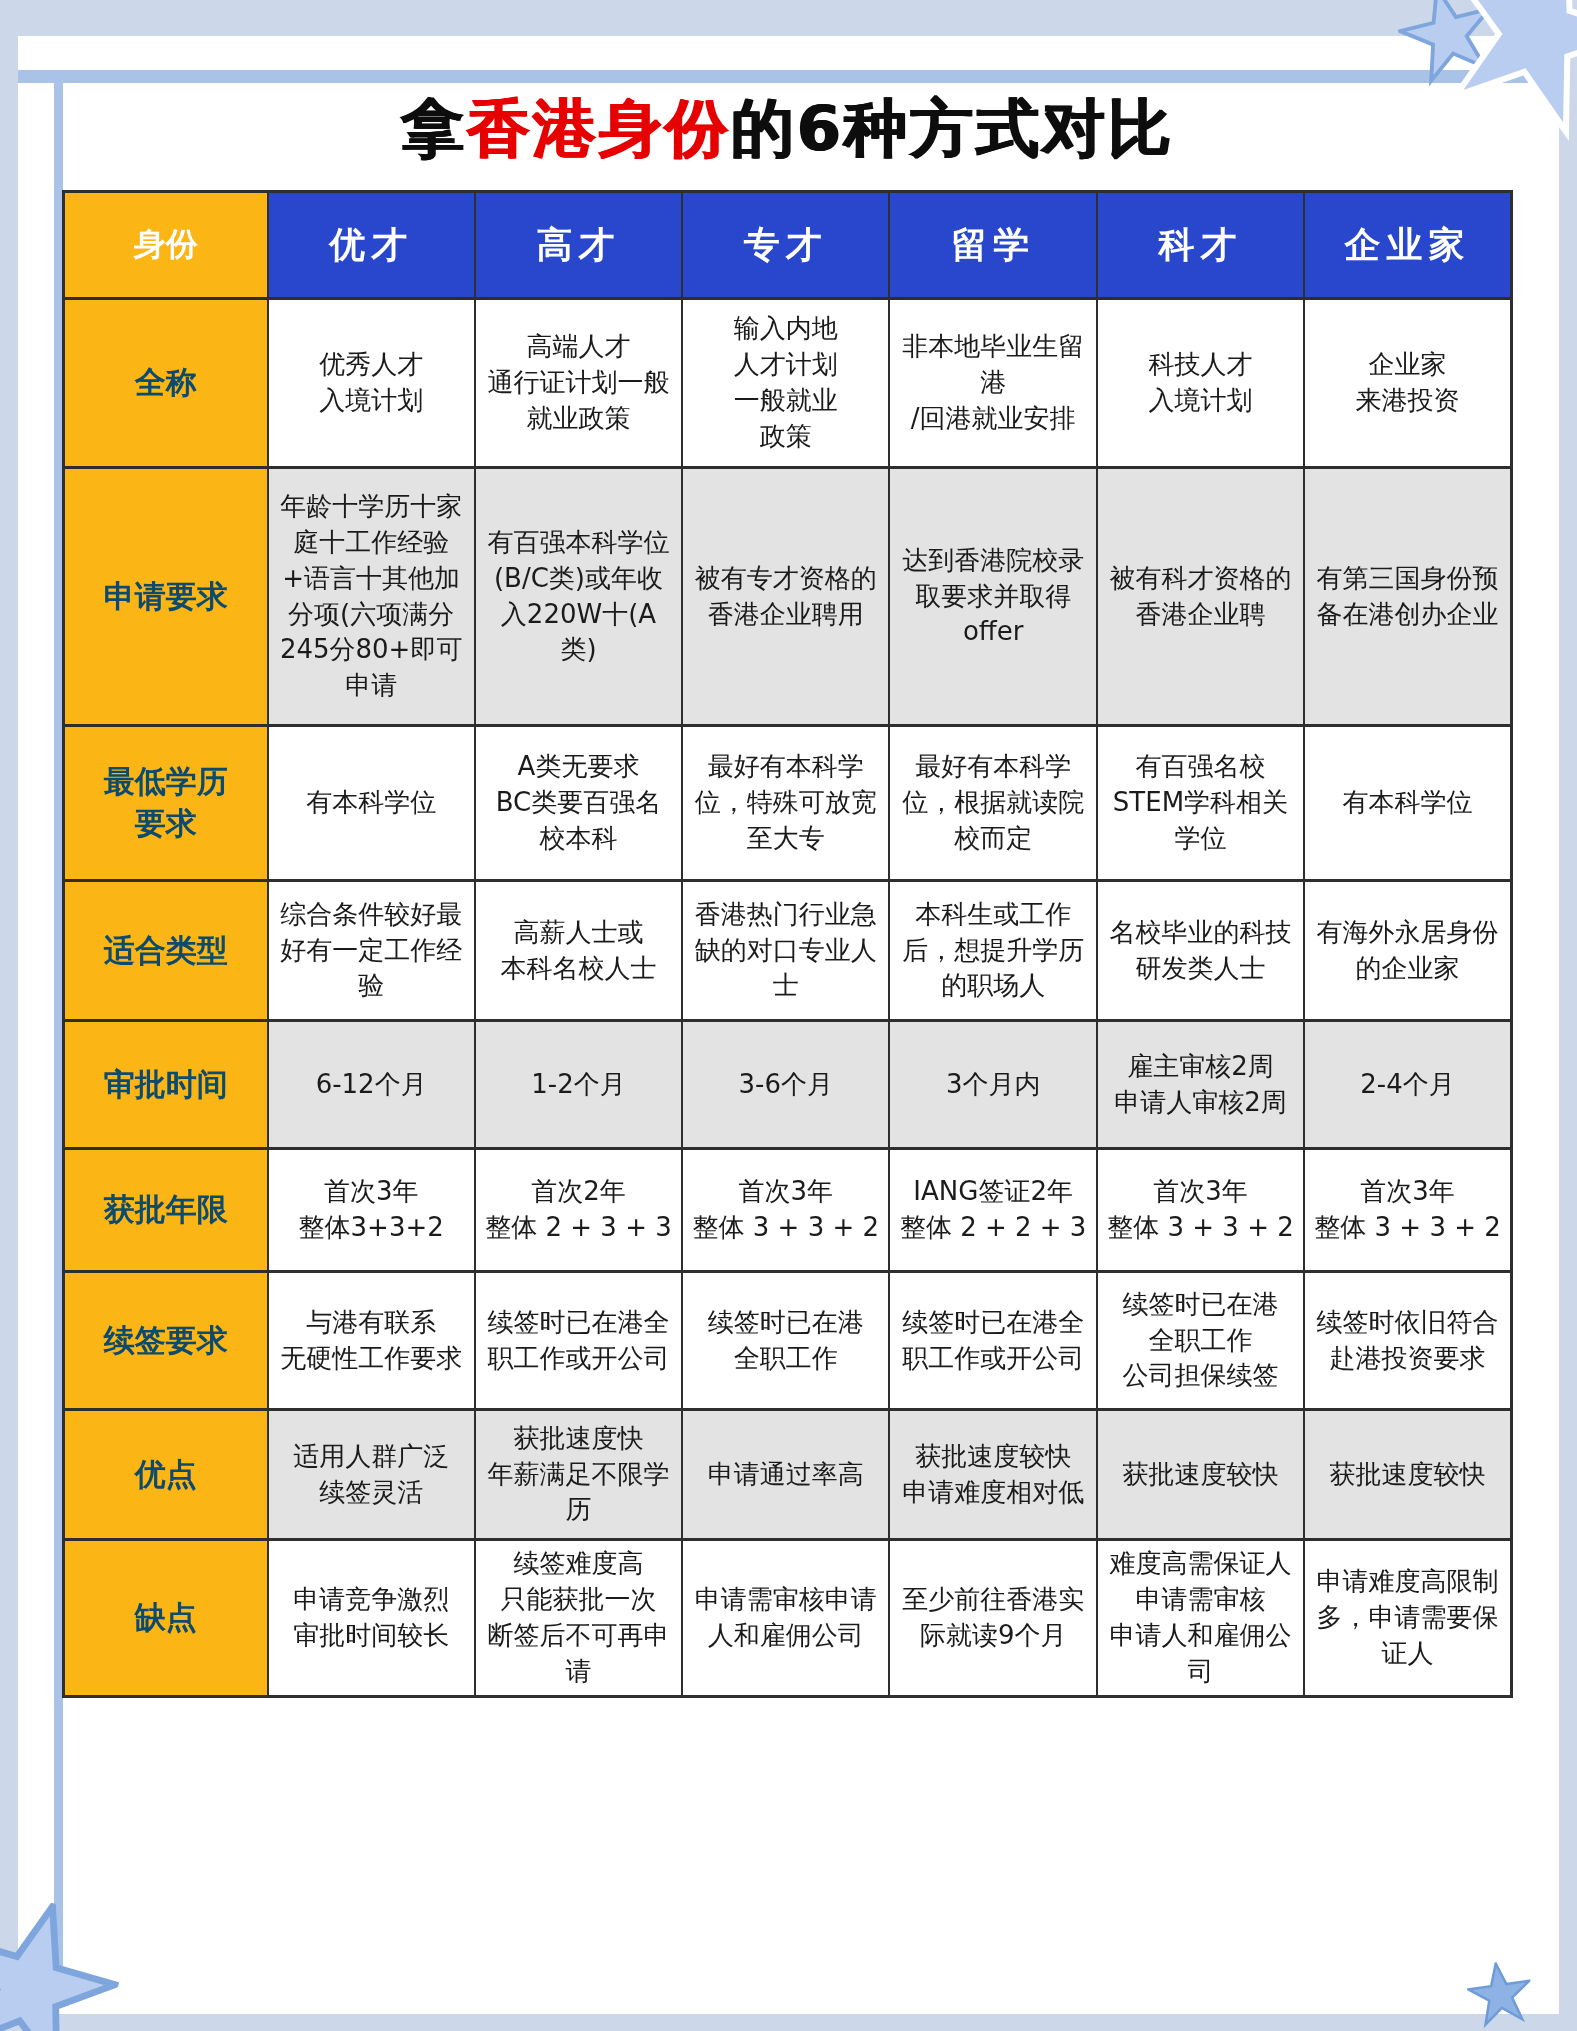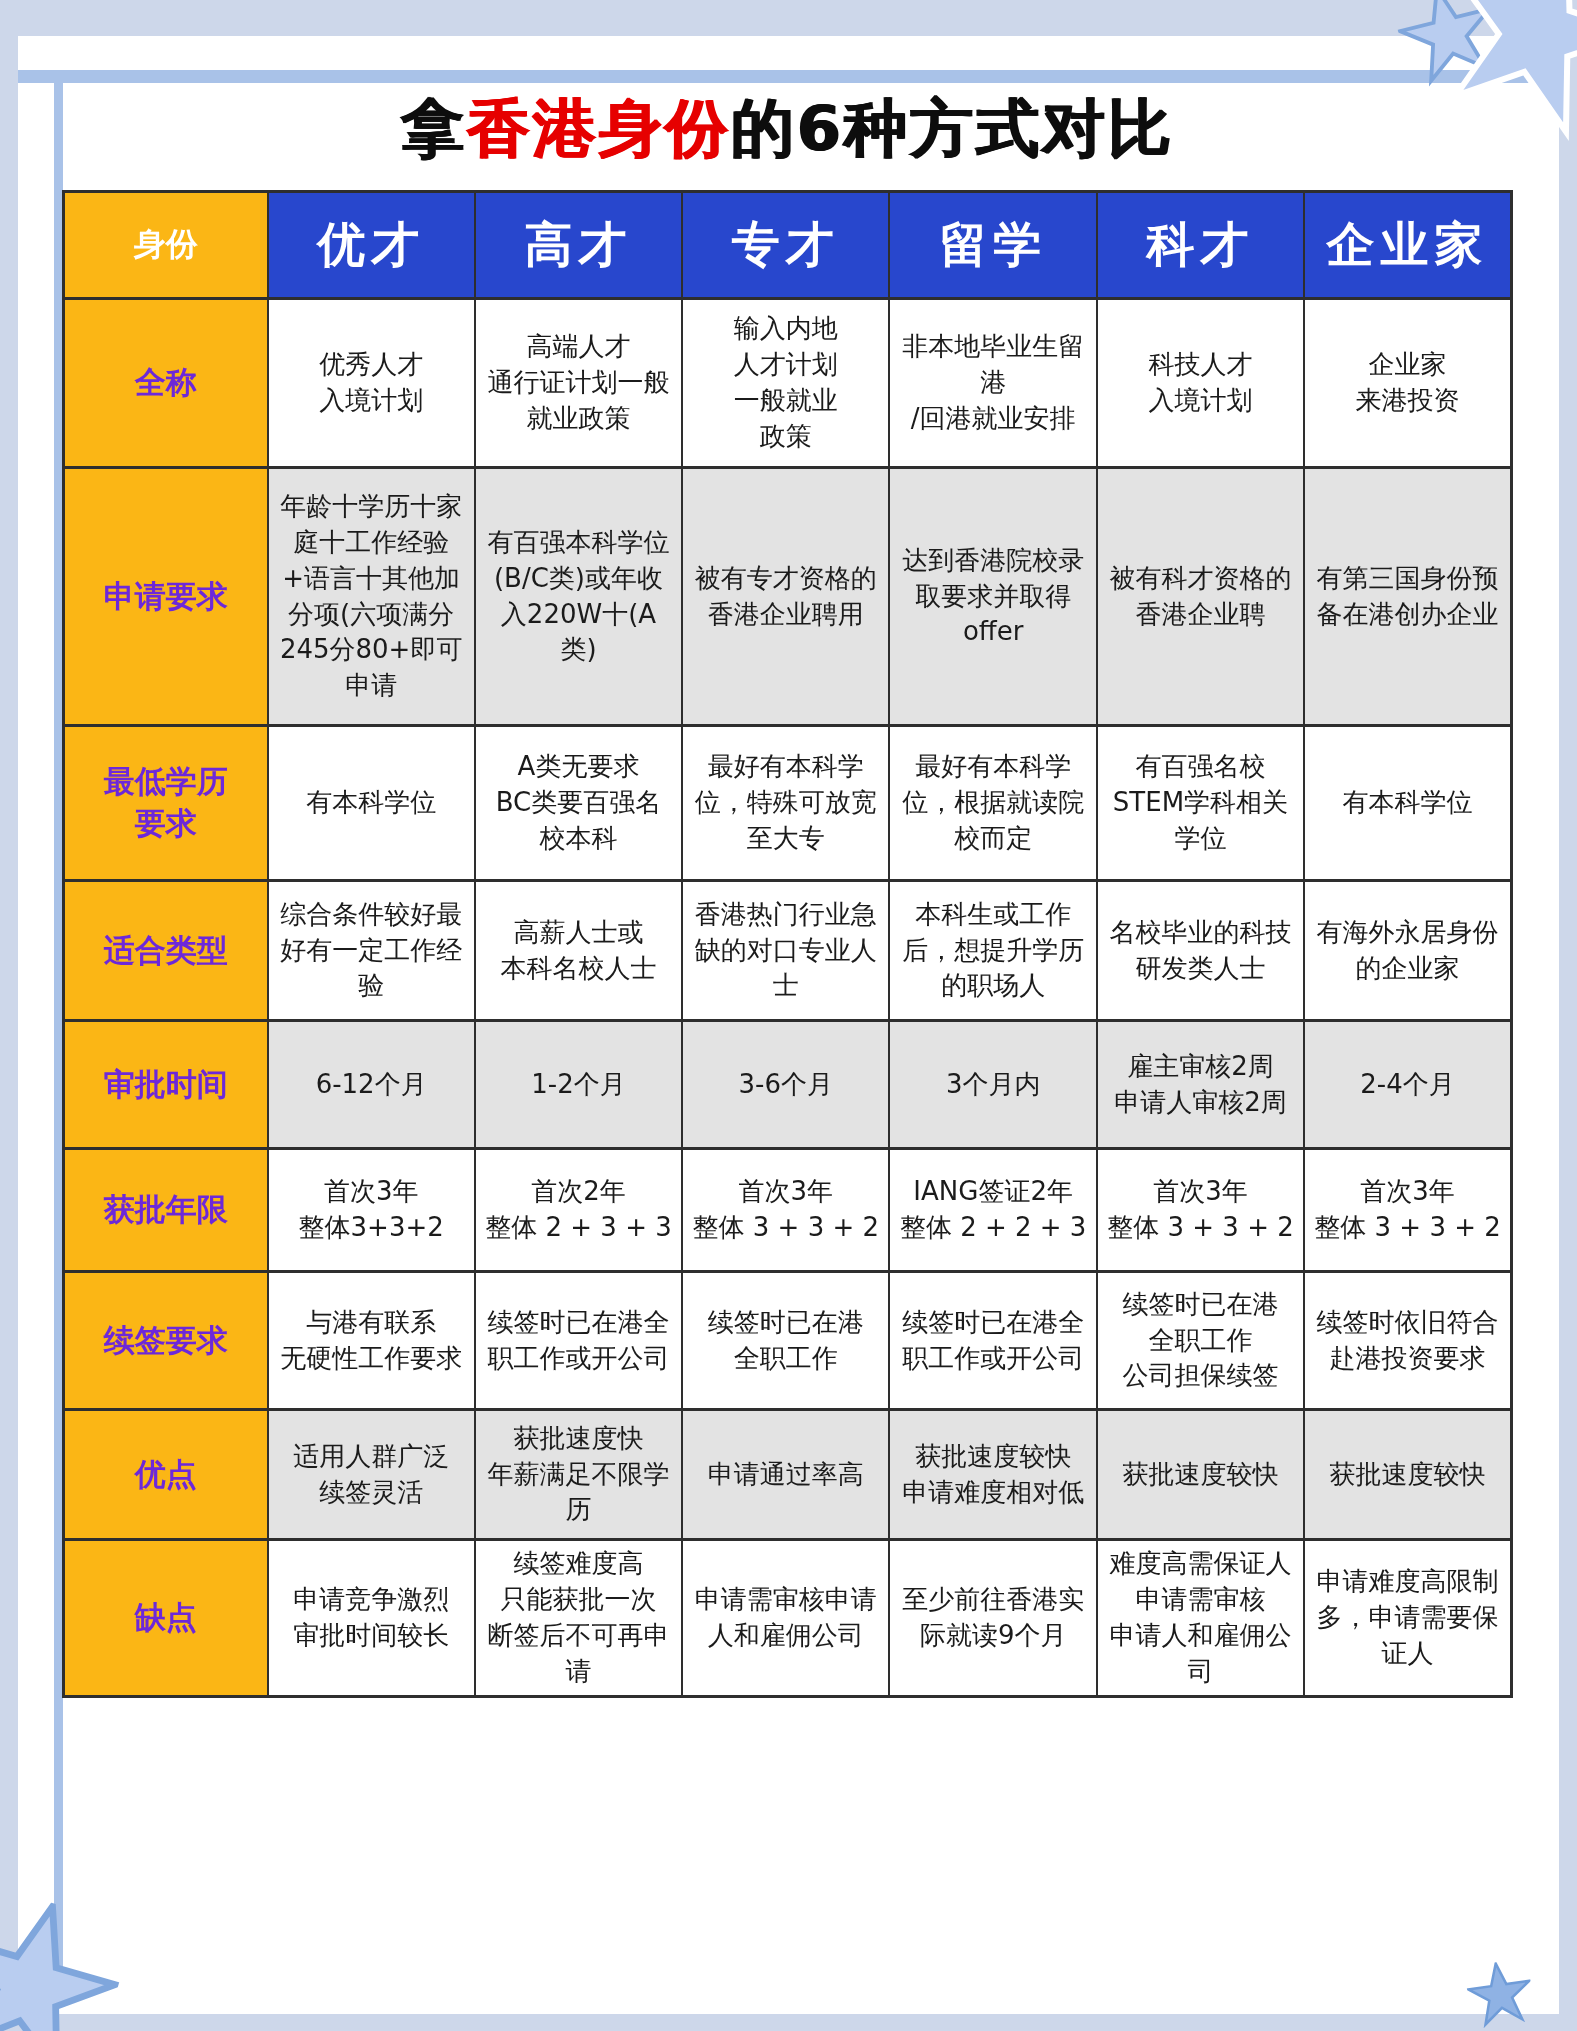--- a/index.html
+++ b/index.html
@@ -33,22 +33,22 @@
     border-collapse:collapse; table-layout:fixed;
     border:3px solid #2e2e2e; background:#fff;
   }
   .cmp th,.cmp td{
     border:2px solid #2e2e2e; border-top-width:3px; border-bottom-width:3px;
     padding:2px 8px; text-align:center; vertical-align:middle; white-space:pre-line;
     overflow:hidden;
   }
   .cmp thead th{height:100px;}
   .cmp .corner{background:var(--accent-orange); color:#fff; font-size:32px; font-weight:700;}
-  .cmp .colhead{background:var(--accent-blue); color:#fff; font-size:48px; font-weight:700; letter-spacing:6px;}
-  .cmp tbody th.rowlabel{background:var(--accent-orange); color:#6d28d9; font-size:31px; font-weight:700; line-height:1.35;}
+  .cmp .colhead{background:var(--accent-blue); color:#fff; font-size:36px; font-weight:700; letter-spacing:6px;}
+  .cmp tbody th.rowlabel{background:var(--accent-orange); color:#0c4a6e; font-size:31px; font-weight:700; line-height:1.35;}
   .cmp td{font-size:26px; color:#1b1b1b; line-height:1.38; font-weight:500;}
   .cmp tbody tr.alt td{background:var(--row-alt);}
   .star{position:absolute; pointer-events:none;}
 </style>
 </head>
 <body>
 
 <div class="page">
   <div class="card"></div>
   <div class="card-topband"></div>

